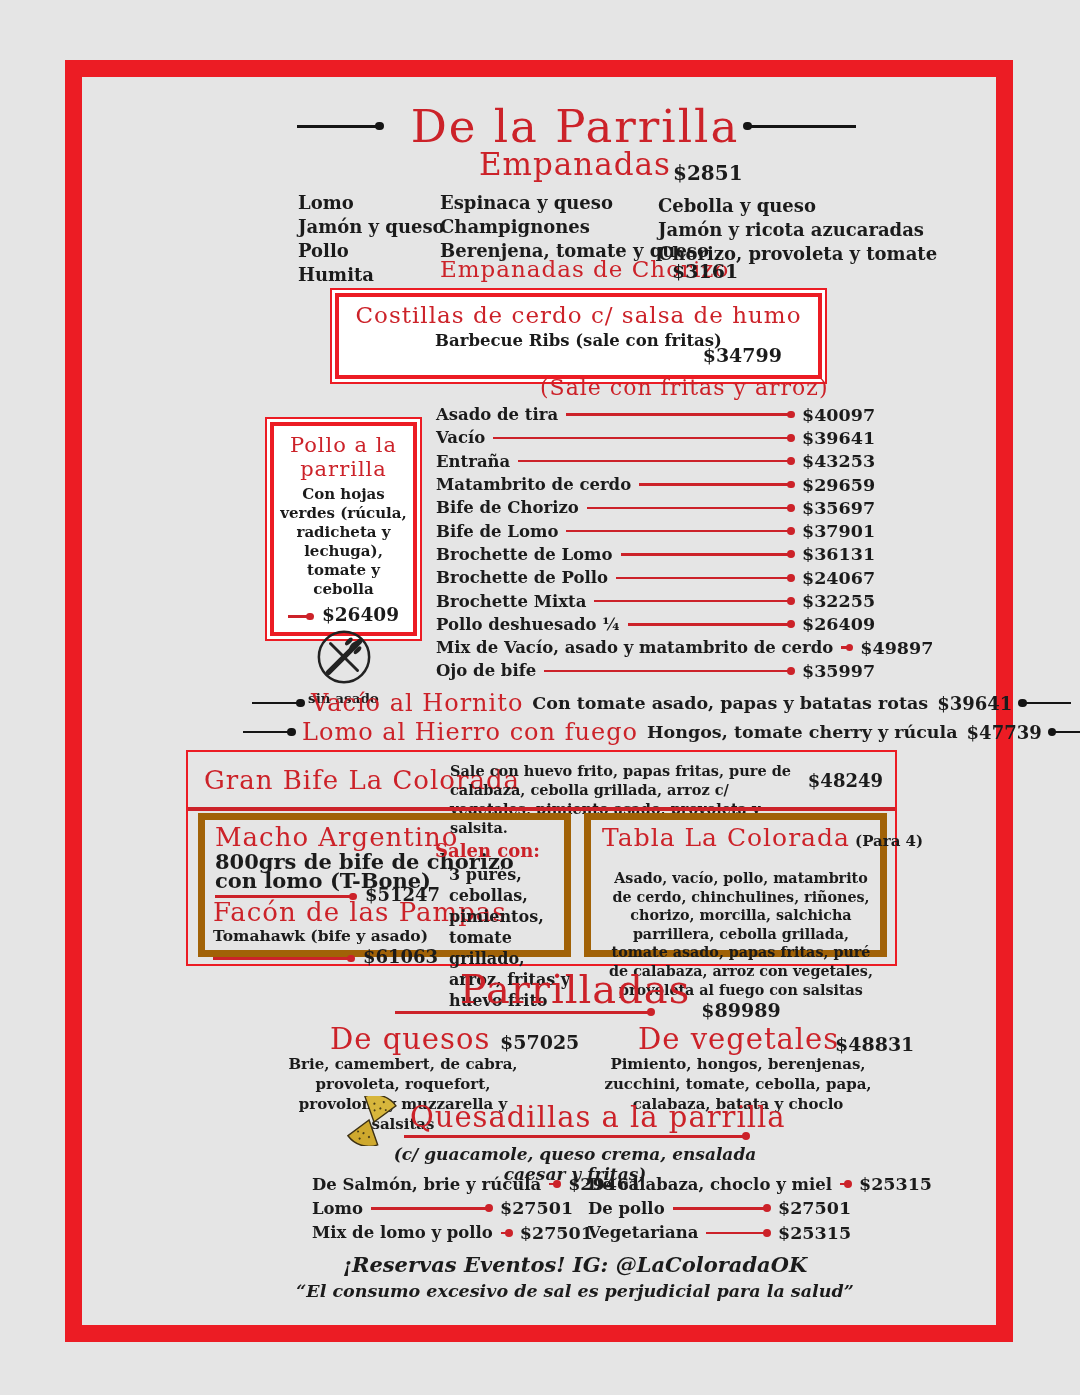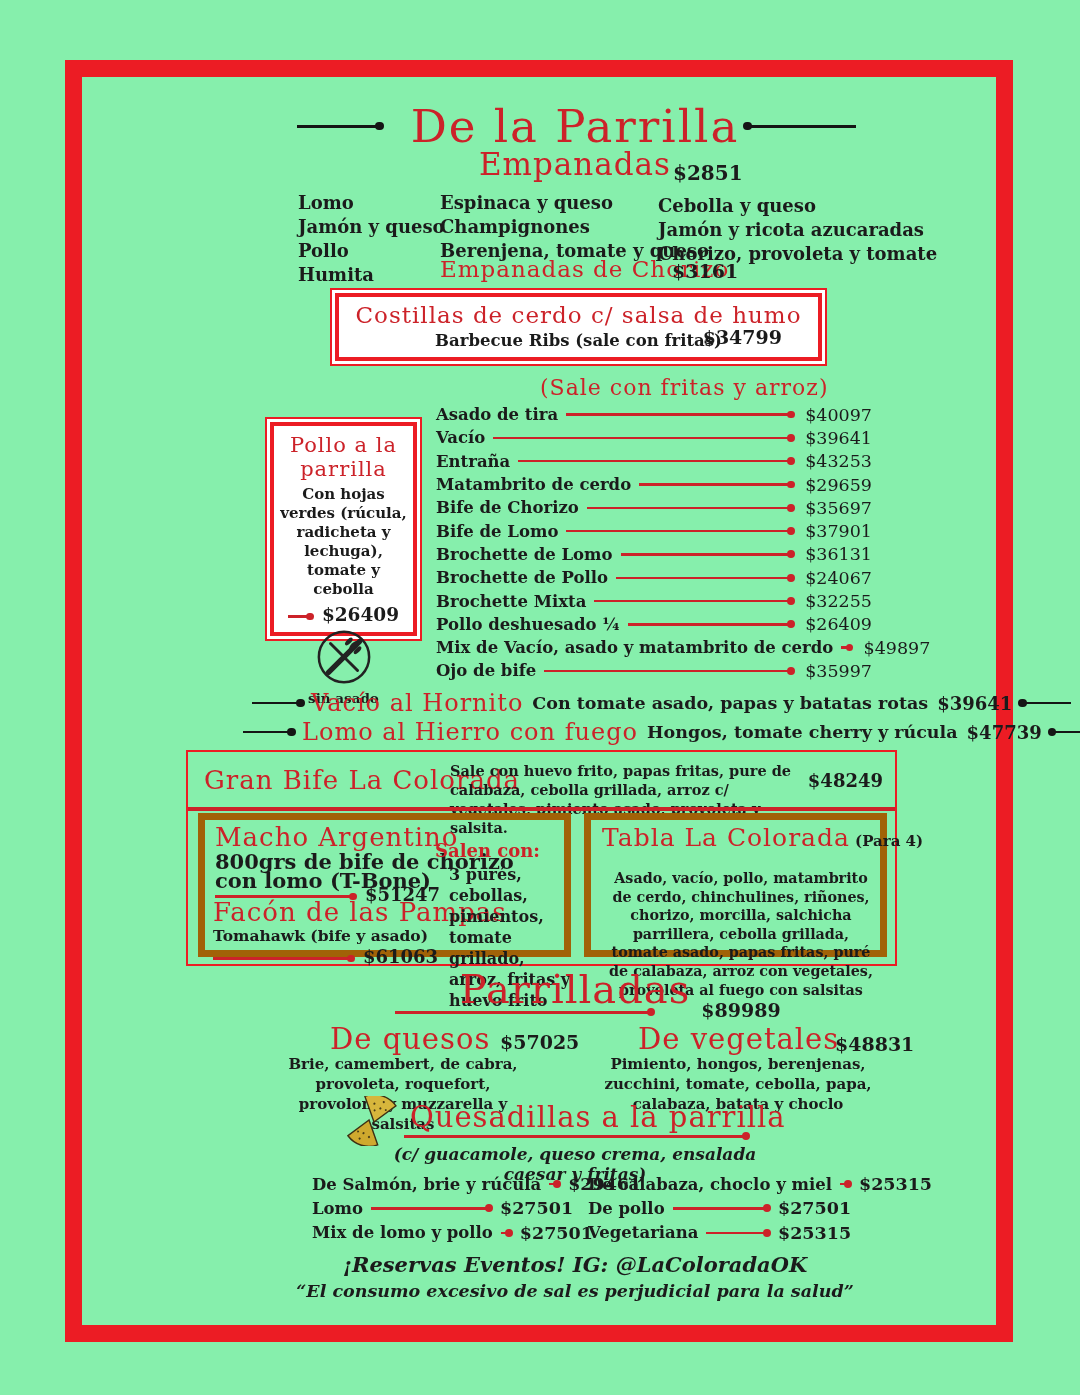--- a/index.html
+++ b/index.html
@@ -1,16 +1,16 @@
 <!DOCTYPE html>
 <html><head>
 <meta charset="utf-8">
 <style>
   html,body{margin:0;padding:0;background:#ffffff;}
-  .page{position:relative;width:1080px;height:1395px;background:#86efac;overflow:hidden;
+  .page{position:relative;width:1080px;height:1395px;background:#e5e5e5;overflow:hidden;
         font-family:"DejaVu Serif",serif;color:#1b1b1b;}
   .abs{position:absolute;}
   .b{font-weight:bold;}
   .red{color:#cc2229;}
   .script{color:#cc2229;letter-spacing:1px;font-weight:normal;}
   .center-band{position:absolute;left:70px;width:1010px;text-align:center;}
   .nowrap{white-space:nowrap;}
 
   
   .frame{position:absolute;left:65px;top:60px;width:948px;height:1282px;
@@ -29,21 +29,21 @@
   .redline{position:absolute;height:3px;background:#cc2229;}
 
   
   .box-outer{position:absolute;border:2px solid #ec1c24;padding:3px;box-sizing:border-box;background:#fff;}
   .box-inner{border:4px solid #ec1c24;width:100%;height:100%;box-sizing:border-box;position:relative;text-align:center;}
 
   
   .grill-list{position:absolute;left:436px;top:403px;width:436px;}
   .grill-row{display:flex;align-items:center;height:23.3px;}
   .g-name{font-weight:bold;font-size:16.5px;white-space:nowrap;}
-  .g-price{font-weight:normal;font-size:17.5px;width:70px;flex:0 0 auto;text-align:right;}
+  .g-price{font-weight:bold;font-size:17.5px;width:70px;flex:0 0 auto;text-align:right;}
 
   
   .special-row{position:absolute;display:flex;align-items:center;gap:9px;white-space:nowrap;}
   .sp-name{font-size:24px;}
   .sp-desc{font-size:17.5px;font-weight:bold;}
   .sp-price{font-size:18px;font-weight:bold;}
 
   
   .granbife{position:absolute;left:186px;top:750px;width:711px;height:216px;
             border:2.5px solid #ec1c24;box-sizing:border-box;}
@@ -83,21 +83,21 @@
   </div>
   <div class="abs b" style="left:658px;top:194px;font-size:18px;line-height:24px;">
     <div>Cebolla y queso</div>
     <div>Jamón y ricota azucaradas</div>
     <div>Chorizo, provoleta y tomate</div>
   </div>
 
   <div class="abs script" style="left:440px;top:256px;font-size:23px;">Empanadas de Chorizo</div>
   <div class="abs b" style="left:672px;top:260px;font-size:19px;">$3161</div>
 
-  <div class="box-outer" style="left:330px;top:288px;width:497px;height:78px;">
+  <div class="box-outer" style="left:330px;top:288px;width:497px;height:96px;">
     <div class="box-inner">
       <div class="script" style="font-size:23px;margin-top:5px;">Costillas de cerdo c/ salsa de humo</div>
       <div class="b" style="font-size:16.5px;margin-top:3px;">Barbecue Ribs (sale con fritas)</div>
       <div class="abs b" style="right:36px;bottom:9px;font-size:19px;">$34799</div>
     </div>
   </div>
 
   <div class="abs script" style="left:540px;top:375px;font-size:22px;">(Sale con fritas y arroz)</div>
 
   <div class="grill-list">

